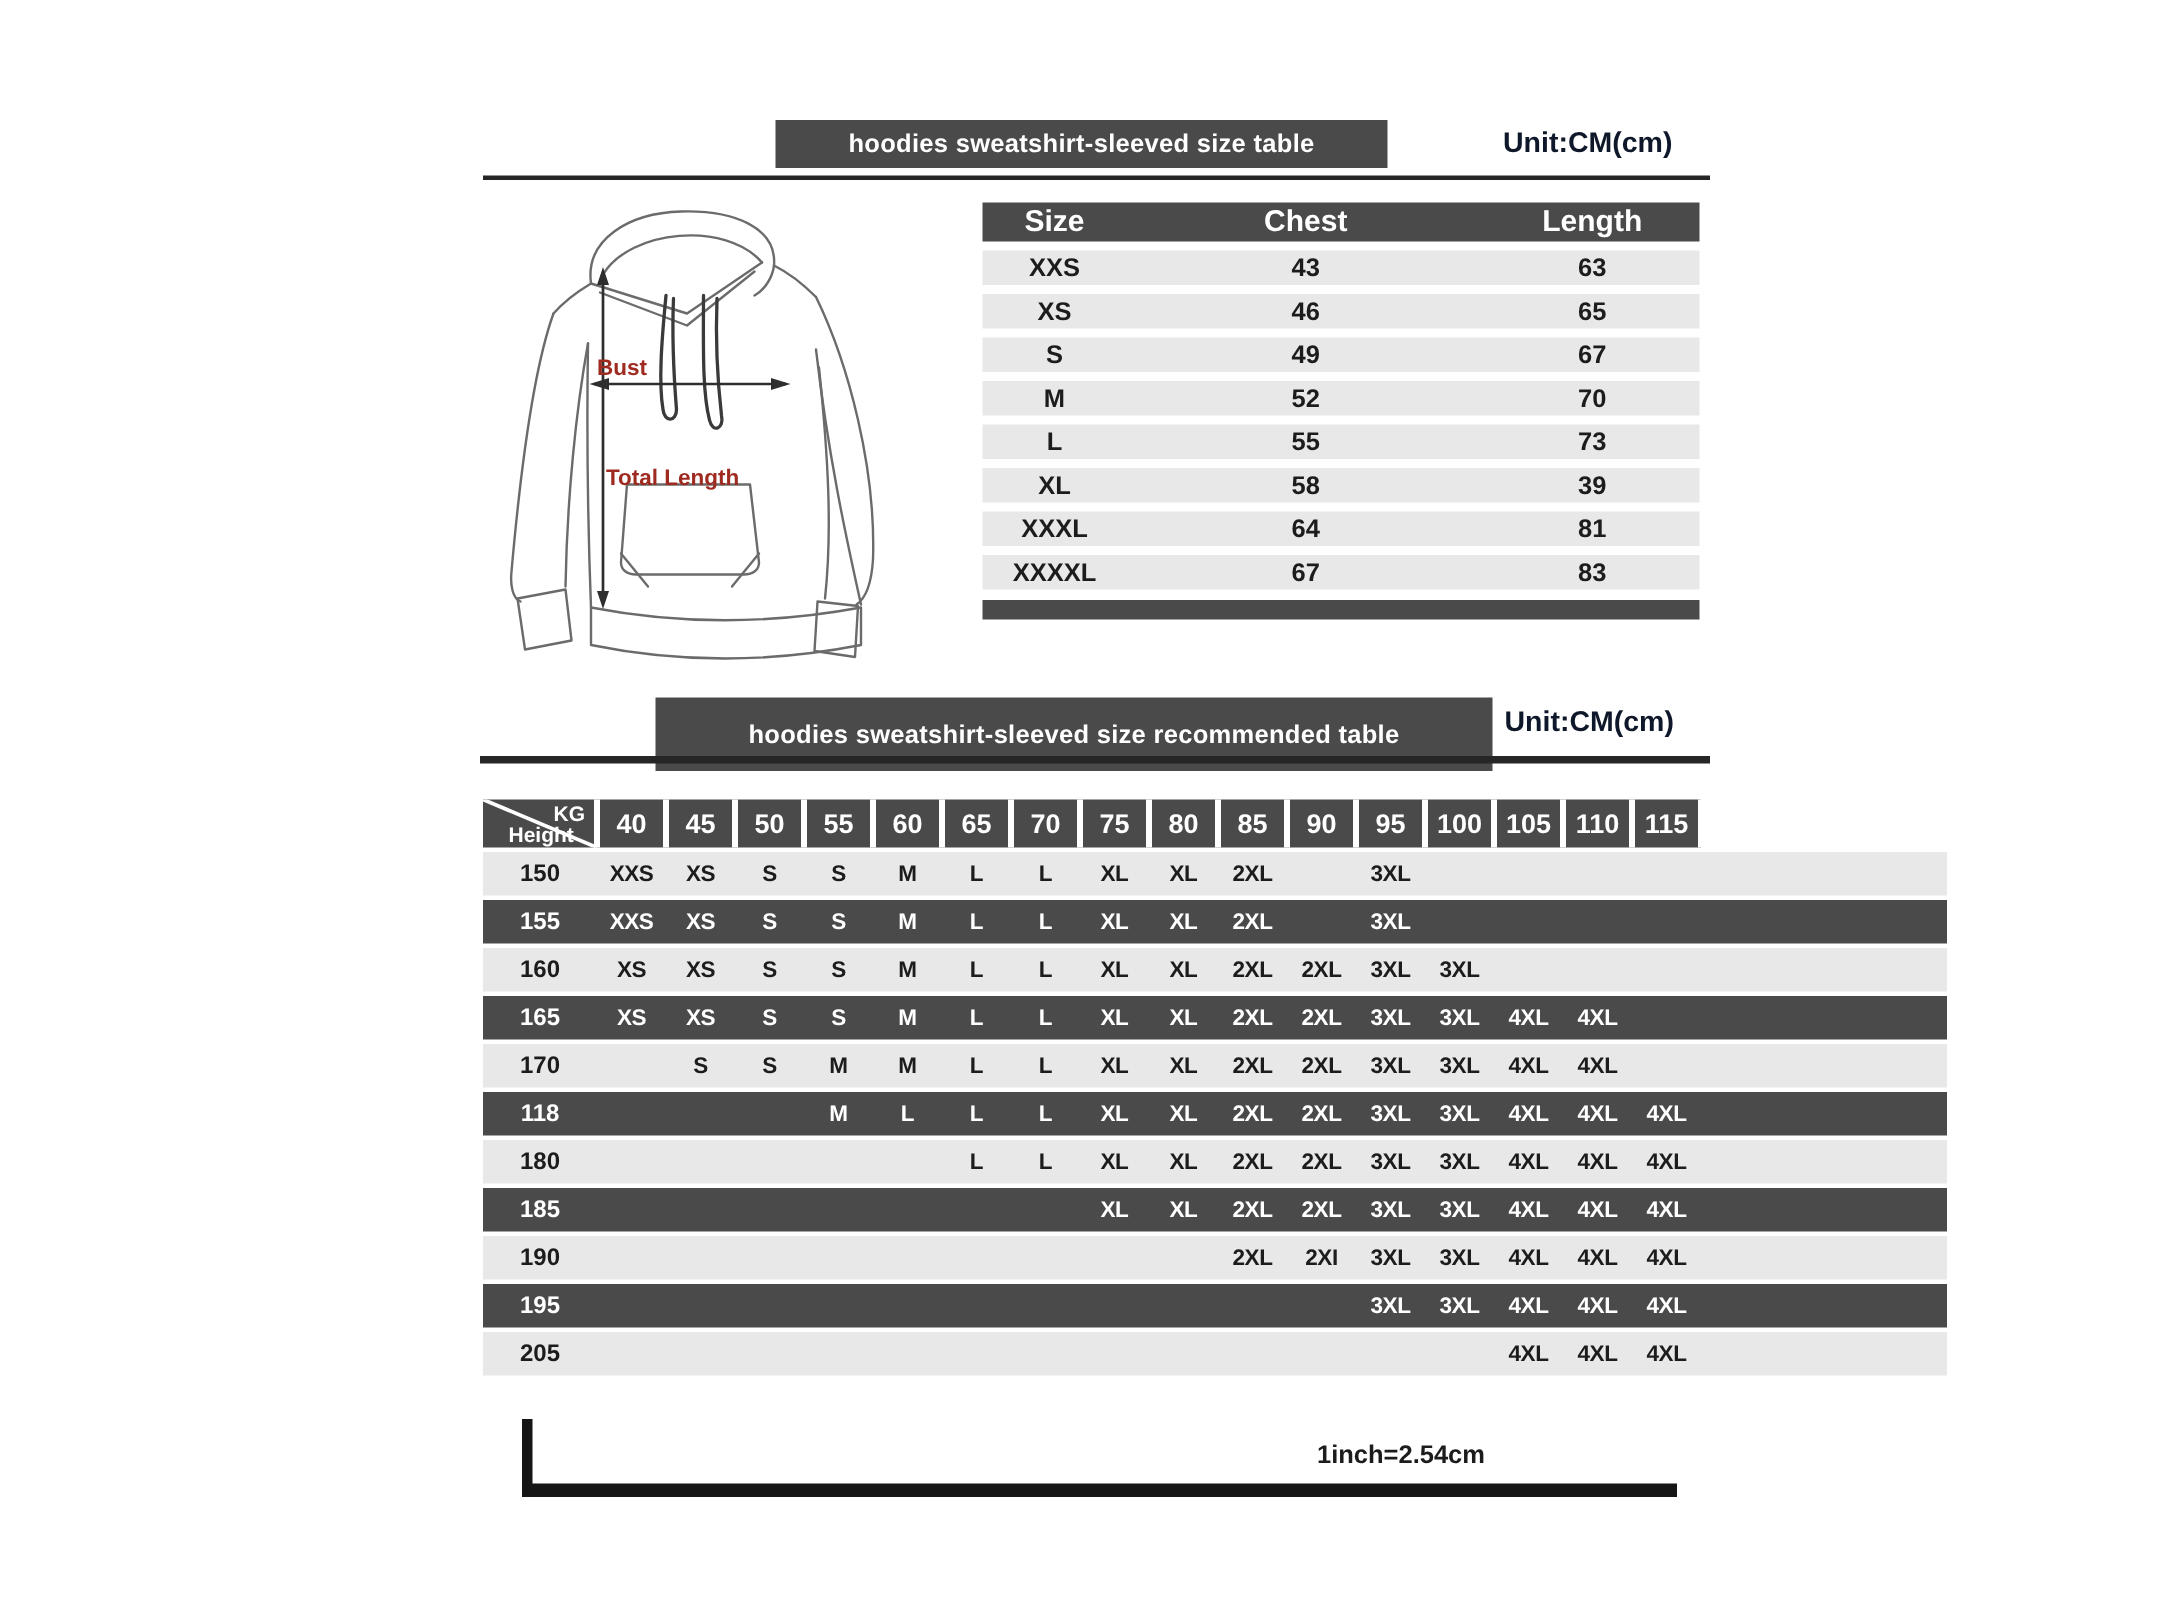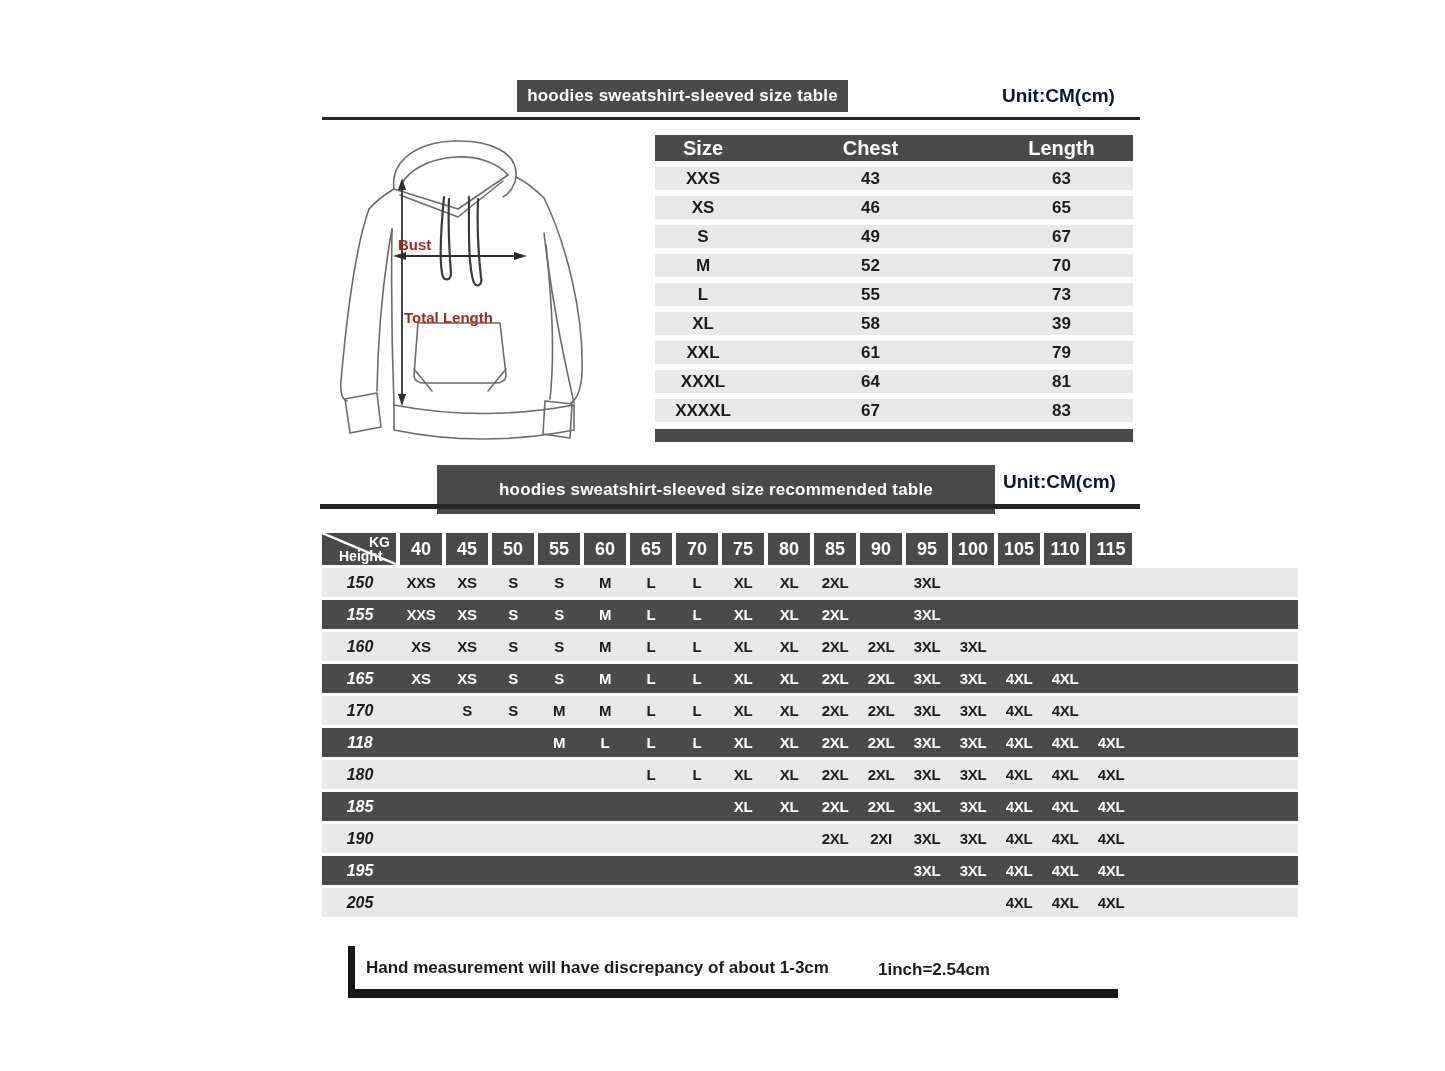--- a/index.html
+++ b/index.html
@@ -14,21 +14,21 @@
   .canvas{
     position:relative;width:1445px;height:1071px;background:#ffffff;
     font-family:"Liberation Sans",sans-serif;font-weight:700;color:var(--text-dark);
     overflow:hidden;
   }
   .title-bar{
     position:absolute;background:var(--bar-dark);color:#fff;
     display:flex;align-items:center;justify-content:center;
     font-size:17px;letter-spacing:.2px;
   }
-  .t1{left:517px;top:80px;width:331px;height:32px;}
+  .t1{left:517px;top:80px;width:408px;height:32px;}
   .t2{left:437px;top:465px;width:558px;height:49px;}
   .unit{position:absolute;font-size:19px;color:#0f172a;}
   .u1{left:1002px;top:85px;}
   .u2{left:1003px;top:471px;}
   .rule{position:absolute;background:var(--line-dark);}
   .r1{left:322px;top:117px;width:818px;height:3px;}
   .r2{left:320px;top:504px;width:820px;height:5px;}
 
   
   .size-table{position:absolute;left:655px;top:135px;width:478px;}
@@ -56,21 +56,21 @@
   .corner-cell{position:relative;background:var(--bar-dark);color:#fff;border-right:2px solid #fff;}
   .corner-cell .kg{position:absolute;top:1px;right:6px;font-size:14px;}
   .corner-cell .hgt{position:absolute;bottom:1px;left:17px;font-size:14px;}
   .corner-cell svg{position:absolute;left:0;top:0;}
   .rec-row{
     display:grid;grid-template-columns:76px repeat(16,46px);
     height:29px;margin-top:3px;align-items:center;text-align:center;
   }
   .rec-row.light{background:var(--row-light);color:var(--text-dark);}
   .rec-row.dark{background:var(--bar-dark);color:#fff;}
-  .rec-row .hlabel{font-size:16px;font-style:italic;}
+  .rec-row .hlabel{font-size:16px;}
   .rec-row .rcell{font-size:15px;letter-spacing:-0.3px;}
 
   
   .fbar-v{position:absolute;left:348px;top:946px;width:7px;height:52px;background:#161616;}
   .fbar-h{position:absolute;left:348px;top:989px;width:770px;height:9px;background:#161616;}
   .fnote{position:absolute;left:366px;top:958px;font-size:17px;}
   .fconv{position:absolute;left:878px;top:960px;font-size:17px;}
 </style>
 </head>
 <body>
@@ -158,25 +158,20 @@
         </div>
         <div class="st-row">
           <span>L</span>
           <span>55</span>
           <span>73</span>
         </div>
         <div class="st-row">
           <span>XL</span>
           <span>58</span>
           <span>39</span>
-        </div>
-        <div class="st-row">
-          <span>XXL</span>
-          <span>61</span>
-          <span>79</span>
         </div>
         <div class="st-row">
           <span>XXXL</span>
           <span>64</span>
           <span>81</span>
         </div>
         <div class="st-row">
           <span>XXXXL</span>
           <span>67</span>
           <span>83</span>
@@ -425,16 +420,15 @@
           <div class="rcell"></div>
           <div class="rcell">4XL</div>
           <div class="rcell">4XL</div>
           <div class="rcell">4XL</div>
         </div>
       </div>
   </div>
 
   <div class="fbar-v"></div>
   <div class="fbar-h"></div>
-  <div class="fnote">Hand measurement will have discrepancy of about  1-3cm</div>
   <div class="fconv">1inch=2.54cm</div>
 
 </div>
 
 </body></html>

